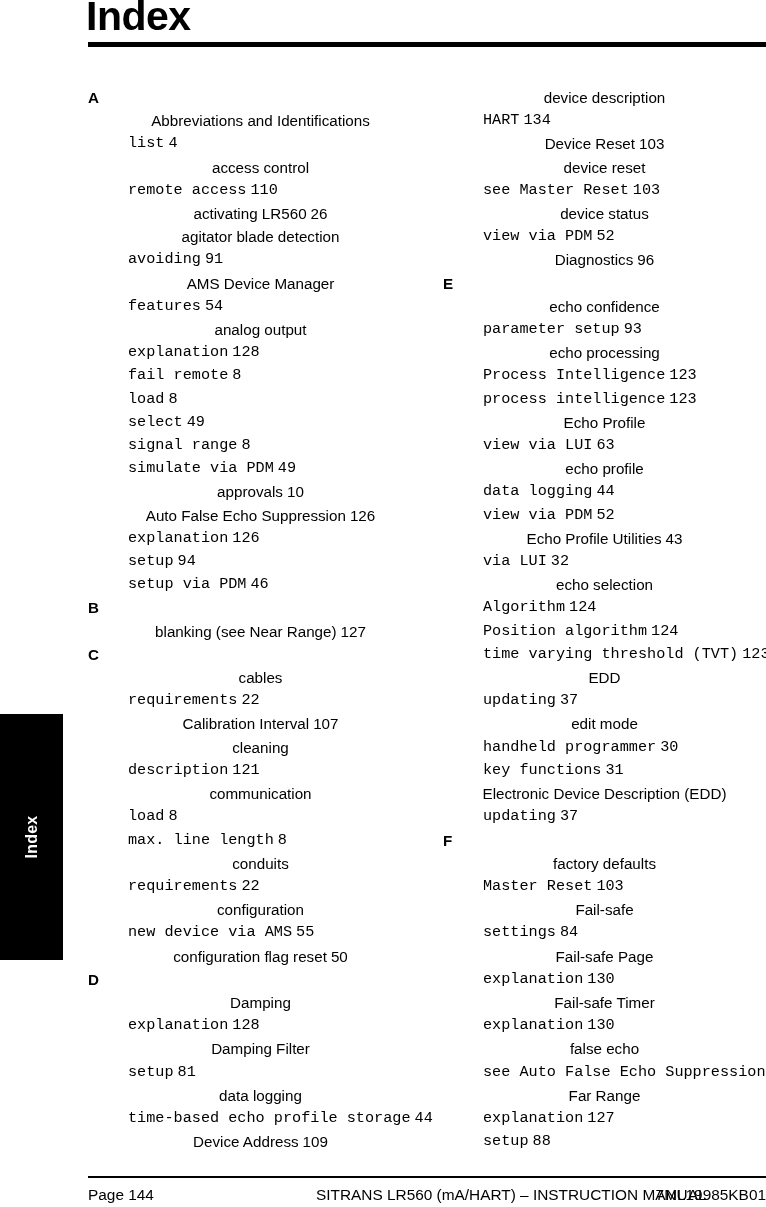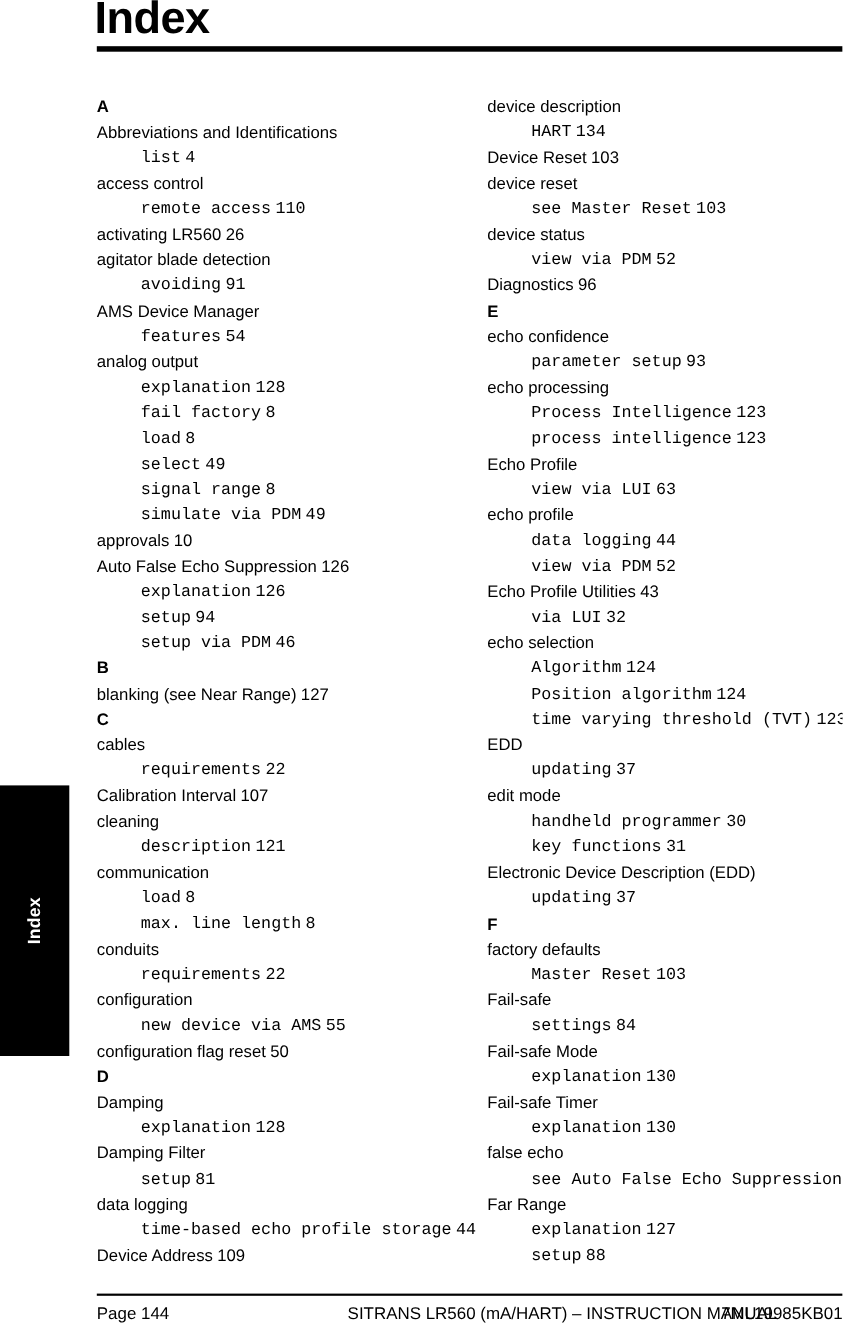--- a/index.html
+++ b/index.html
@@ -71,20 +71,21 @@
 
   .letter-heading {
     font-weight: bold;
     font-size: 15.2px;
     line-height: 23.2px;
     white-space: nowrap;
   }
   .index-entry {
     white-space: nowrap;
     line-height: 23.2px;
+    text-align: center;
   }
   .index-subentry {
     white-space: nowrap;
     padding-left: 40px;
     line-height: 23.2px;
     font-family: Liberation Mono, monospace;
   }
   .pg {
     margin-left: 4px;
   }
@@ -130,21 +131,21 @@
     <div class="index-subentry"><span>list</span><span class="pg">4</span></div>
     <div class="index-entry"><span>access control</span></div>
     <div class="index-subentry"><span>remote access</span><span class="pg">110</span></div>
     <div class="index-entry"><span>activating LR560</span><span class="pg">26</span></div>
     <div class="index-entry"><span>agitator blade detection</span></div>
     <div class="index-subentry"><span>avoiding</span><span class="pg">91</span></div>
     <div class="index-entry"><span>AMS Device Manager</span></div>
     <div class="index-subentry"><span>features</span><span class="pg">54</span></div>
     <div class="index-entry"><span>analog output</span></div>
     <div class="index-subentry"><span>explanation</span><span class="pg">128</span></div>
-    <div class="index-subentry"><span>fail factory</span><span class="pg">8</span></div>
+    <div class="index-subentry"><span>fail remote</span><span class="pg">8</span></div>
     <div class="index-subentry"><span>load</span><span class="pg">8</span></div>
     <div class="index-subentry"><span>select</span><span class="pg">49</span></div>
     <div class="index-subentry"><span>signal range</span><span class="pg">8</span></div>
     <div class="index-subentry"><span>simulate via PDM</span><span class="pg">49</span></div>
     <div class="index-entry"><span>approvals</span><span class="pg">10</span></div>
     <div class="index-entry"><span>Auto False Echo Suppression</span><span class="pg">126</span></div>
     <div class="index-subentry"><span>explanation</span><span class="pg">126</span></div>
     <div class="index-subentry"><span>setup</span><span class="pg">94</span></div>
     <div class="index-subentry"><span>setup via PDM</span><span class="pg">46</span></div>
     <div class="letter-heading">B</div>
@@ -204,21 +205,21 @@
     <div class="index-entry"><span>edit mode</span></div>
     <div class="index-subentry"><span>handheld programmer</span><span class="pg">30</span></div>
     <div class="index-subentry"><span>key functions</span><span class="pg">31</span></div>
     <div class="index-entry"><span>Electronic Device Description (EDD)</span></div>
     <div class="index-subentry"><span>updating</span><span class="pg">37</span></div>
     <div class="letter-heading">F</div>
     <div class="index-entry"><span>factory defaults</span></div>
     <div class="index-subentry"><span>Master Reset</span><span class="pg">103</span></div>
     <div class="index-entry"><span>Fail-safe</span></div>
     <div class="index-subentry"><span>settings</span><span class="pg">84</span></div>
-    <div class="index-entry"><span>Fail-safe Mode</span></div>
+    <div class="index-entry"><span>Fail-safe Page</span></div>
     <div class="index-subentry"><span>explanation</span><span class="pg">130</span></div>
     <div class="index-entry"><span>Fail-safe Timer</span></div>
     <div class="index-subentry"><span>explanation</span><span class="pg">130</span></div>
     <div class="index-entry"><span>false echo</span></div>
     <div class="index-subentry"><span>see Auto False Echo Suppression</span><span class="pg">126</span></div>
     <div class="index-entry"><span>Far Range</span></div>
     <div class="index-subentry"><span>explanation</span><span class="pg">127</span></div>
     <div class="index-subentry"><span>setup</span><span class="pg">88</span></div>
   </div>
 

